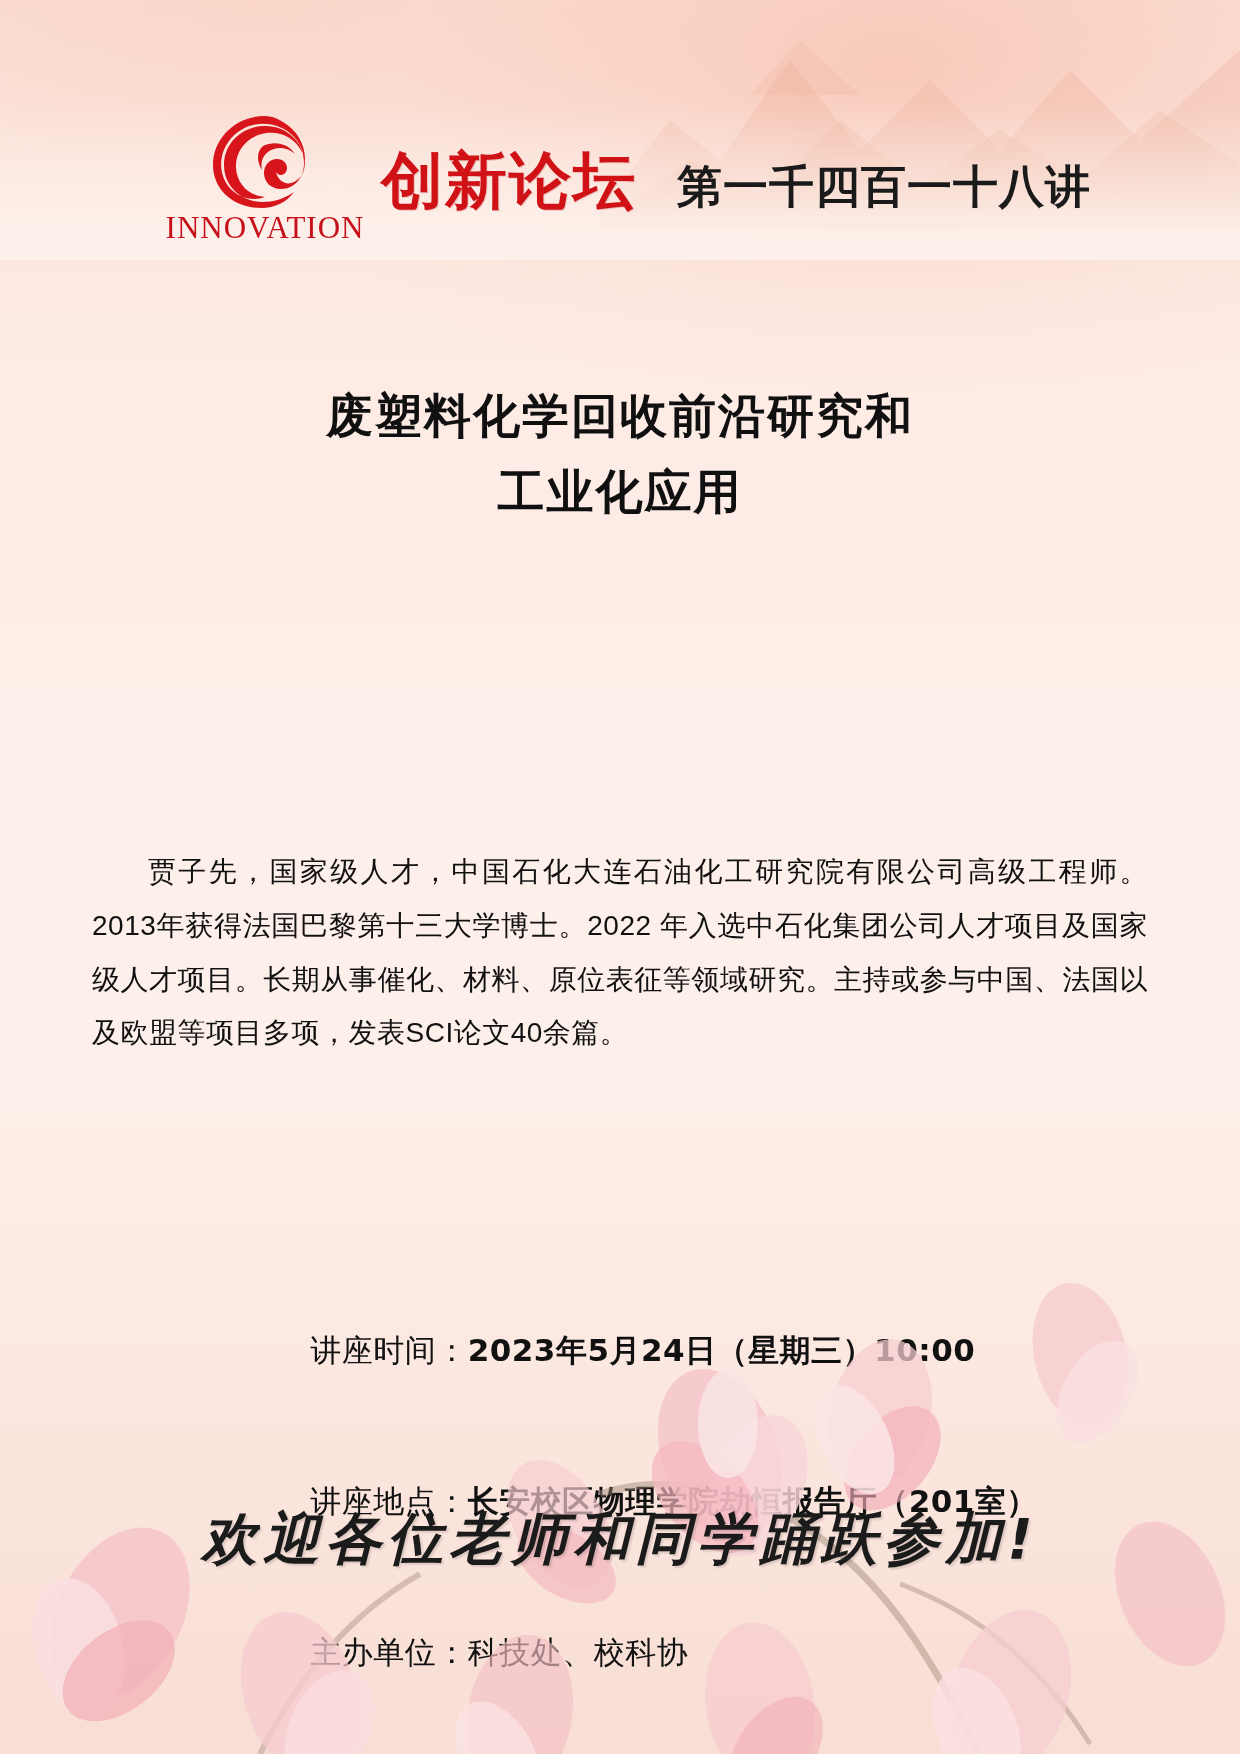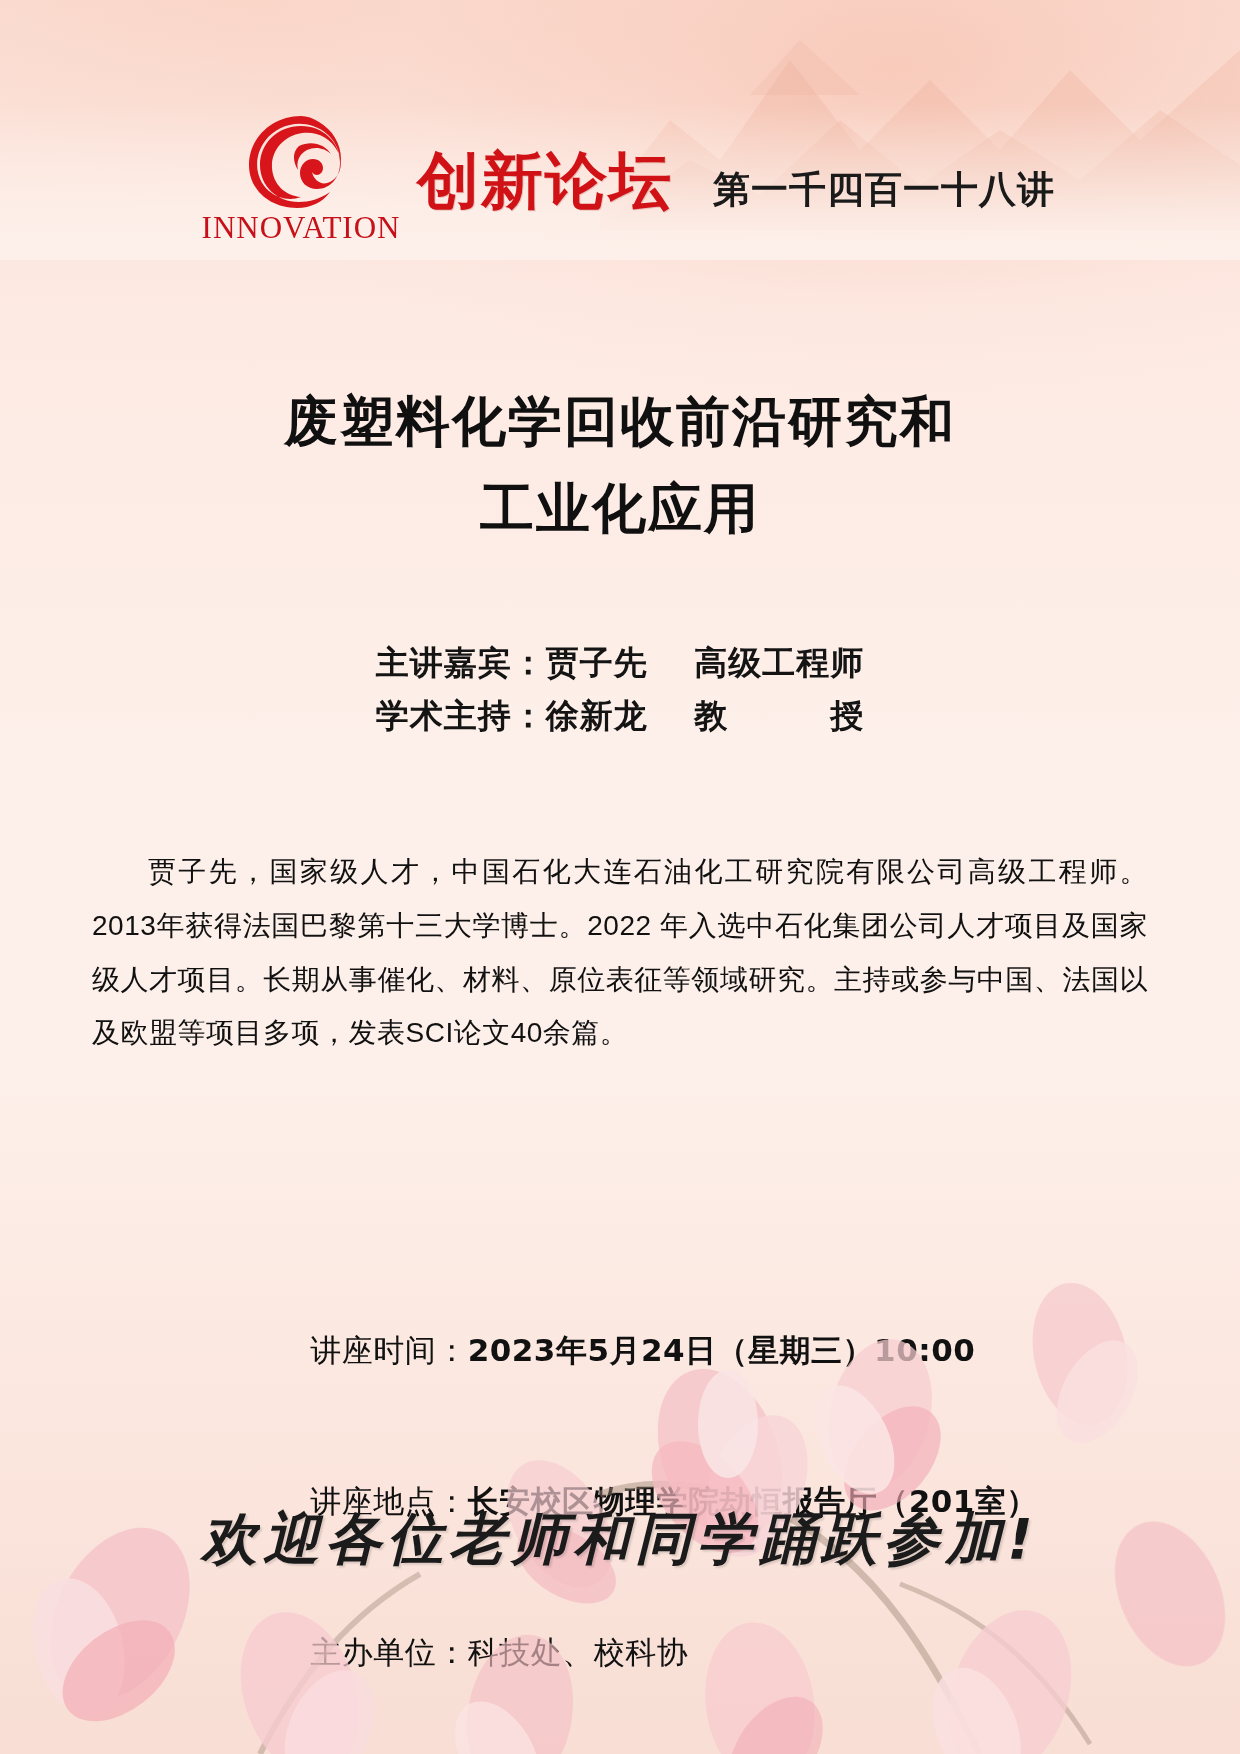--- a/index.html
+++ b/index.html
@@ -78,33 +78,33 @@
     font-family: "DejaVu Sans", sans-serif;
     font-weight: bold;
     font-size: 62px;
     letter-spacing: 2px;
     text-shadow: 1px 1px 0 rgba(150,10,10,0.18);
   }
   .issue-title {
     color: #1a1a1a;
     font-family: Liberation Serif, serif;
     font-weight: bold;
-    font-size: 37px;
+    font-size: 45px;
     letter-spacing: 1px;
   }
 
   
   .lecture-title {
     position: absolute;
     top: 378px; left: 0; right: 0;
     text-align: center;
     color: #101010;
     font-family: "DejaVu Sans", sans-serif;
     font-weight: bold;
-    font-size: 54px;
+    font-size: 47px;
     line-height: 1.62;
     letter-spacing: 2px;
   }
 
   
   .speakers {
     position: absolute;
     top: 636px; left: 0; right: 0;
     text-align: center;
     font-family: "DejaVu Sans", sans-serif;
@@ -194,24 +194,20 @@
       <div class="forum-title">创新论坛</div>
       <div class="issue-title">第一千四百一十八讲</div>
     </div>
   </div>
 
   <div class="lecture-title">
     <div>废塑料化学回收前沿研究和</div>
     <div>工业化应用</div>
   </div>
 
-  <div class="speakers">
-    <div>主讲嘉宾：贾子先　 高级工程师</div>
-    <div>学术主持：徐新龙　 教　　　授</div>
-  </div>
 
   <div class="bio">贾子先，国家级人才，中国石化大连石油化工研究院有限公司高级工程师。2013年获得法国巴黎第十三大学博士。2022 年入选中石化集团公司人才项目及国家级人才项目。长期从事催化、材料、原位表征等领域研究。主持或参与中国、法国以及欧盟等项目多项，发表SCI论文40余篇。</div>
 
   <div class="info">
     <div class="row">
       <span class="label">讲座时间：</span><span class="value">2023年5月24日（星期三）10:00</span>
     </div>
     <div class="row">
       <span class="label">讲座地点：</span><span class="value">长安校区物理学院劫恒报告厅（201室）</span>
     </div>

